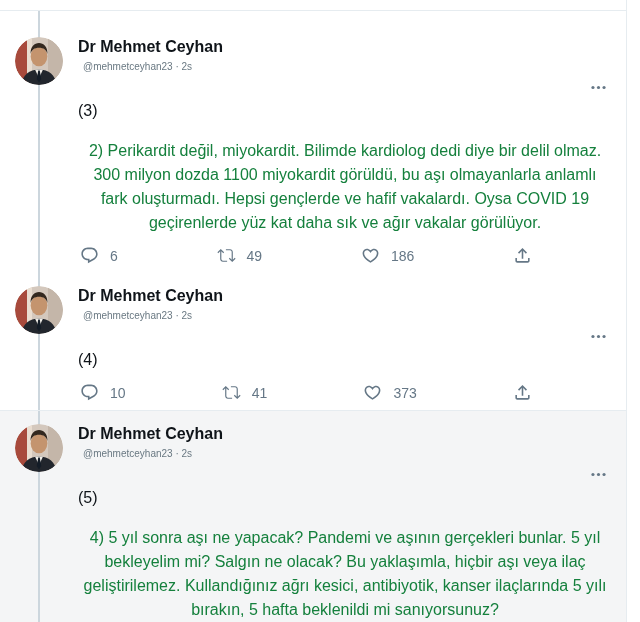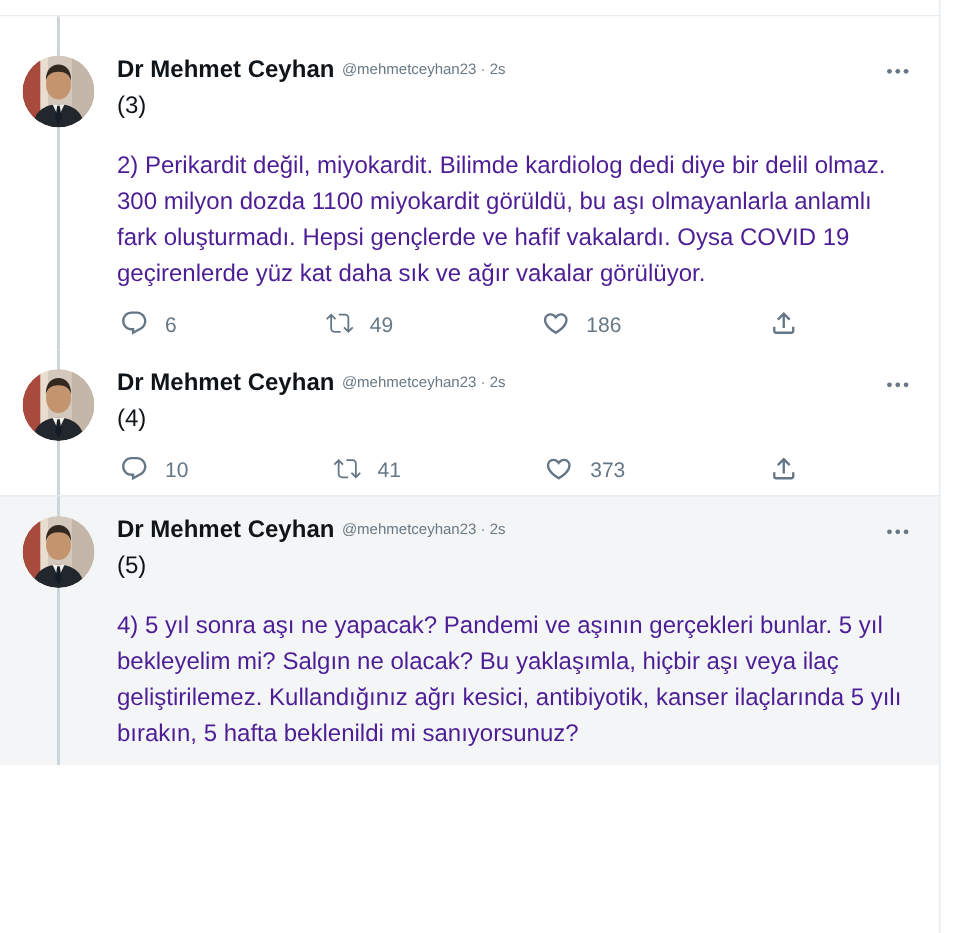--- a/index.html
+++ b/index.html
@@ -8,27 +8,27 @@
   .timeline{position:relative;width:627px;height:622px;border-right:1px solid #e6ecf0;
             background:#fff;box-sizing:border-box;overflow:hidden;}
   .top-strip{height:10px;border-bottom:1px solid #e6ecf0;background:#fff;}
   .tweet{position:relative;display:flex;padding:13px 14px 8px 15px;background:#fff;box-sizing:border-box;}
   .tweet.first{padding-top:26px;}
   .tweet.highlighted{background:#f4f5f6;border-top:1px solid #e6ecf0;}
   .connector{position:absolute;left:38px;top:0;bottom:0;width:2px;background:#ccd6dd;}
   .gutter{position:relative;width:63px;flex:none;z-index:1;}
   .avatar{width:48px;height:48px;border-radius:50%;display:block;cursor:pointer;}
   .content{flex:1;min-width:0;}
-  .header{display:flex;align-items:flex-start;line-height:20px;}
+  .header{display:flex;align-items:flex-start;line-height:20px;flex-direction:column;}
   .author{font-weight:bold;font-size:16px;color:#0f1419;cursor:pointer;}
   .meta{font-size:10px;color:#697882;margin-left:5px;white-space:nowrap;}
   .meta span{margin-right:0;}
   .more-btn{margin-left:auto;margin-right:4px;cursor:pointer;flex:none;height:20px;display:flex;align-items:center;}
   .tweet-number{font-size:16px;line-height:24px;margin-top:2px;color:#0f1419;}
-  .tweet-text{font-size:16px;line-height:24px;margin-top:16px;color:#4c1d95;max-width:545px;}
+  .tweet-text{font-size:16px;line-height:24px;margin-top:16px;color:#15803d;max-width:545px;text-align:center;}
   .actions{display:flex;justify-content:space-between;align-items:center;width:452px;
            margin-top:11px;margin-left:2px;color:#657786;}
   .action{display:flex;align-items:center;cursor:pointer;}
   .action svg{width:19px;height:19px;fill:#657786;flex:none;}
   .count{font-size:14px;color:#657786;margin-left:11px;}
   .more-btn svg{width:19px;height:19px;fill:#657786;}
 </style>
 </head>
 <body>
 

